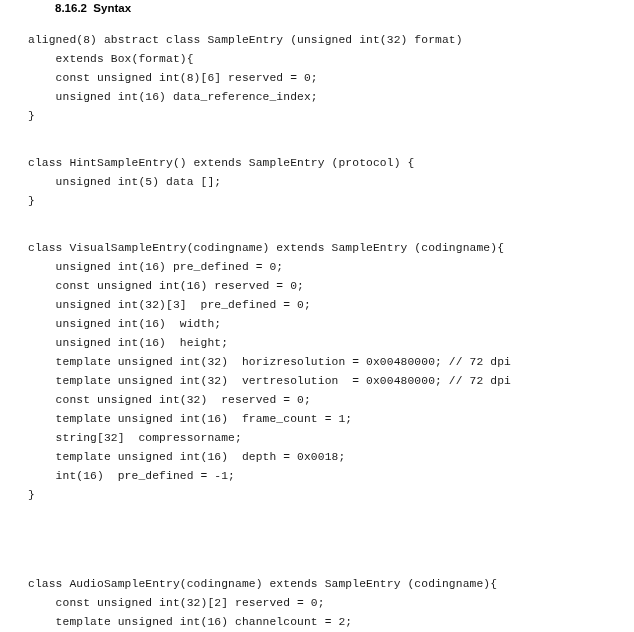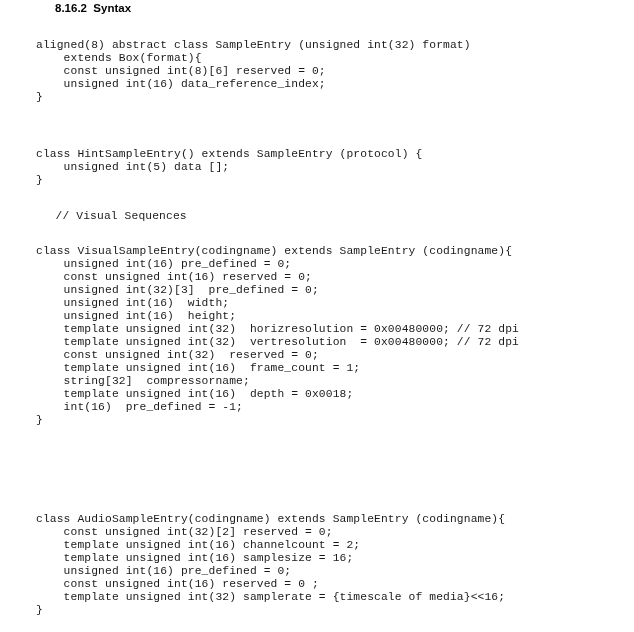--- a/index.html
+++ b/index.html
@@ -60,24 +60,24 @@
     position: absolute;
     left: 28px;
     top: 31px;
     width: 600px;
     z-index: 2;
   }
 
   .code-block {
     font-family: "Liberation Mono", "DejaVu Sans Mono", monospace;
     font-size: 11.3px;
-    line-height: 13px;
+    line-height: 19px;
     color: #1a1a1a;
     white-space: pre;
-    margin: 8px;
+    margin: 0;
     letter-spacing: 0.12px;
   }
 
   .spacer-sm { height: 14px; }
   .spacer-md { height: 28px; }
   .spacer-lg { height: 42px; }
 
   .comment-line {
     font-family: "Liberation Mono", "DejaVu Sans Mono", monospace;
     font-size: 11.3px;
@@ -105,21 +105,20 @@
 }</pre>
 
     <div class="spacer-md"></div>
 
     <pre class="code-block">class HintSampleEntry() extends SampleEntry (protocol) {
     unsigned int(5) data [];
 }</pre>
 
     <div class="spacer-sm"></div>
 
-    <pre class="comment-line">    // Visual Sequences</pre>
 
     <div class="spacer-sm"></div>
 
     <pre class="code-block">class VisualSampleEntry(codingname) extends SampleEntry (codingname){
     unsigned int(16) pre_defined = 0;
     const unsigned int(16) reserved = 0;
     unsigned int(32)[3]  pre_defined = 0;
     unsigned int(16)  width;
     unsigned int(16)  height;
     template unsigned int(32)  horizresolution = 0x00480000; // 72 dpi

